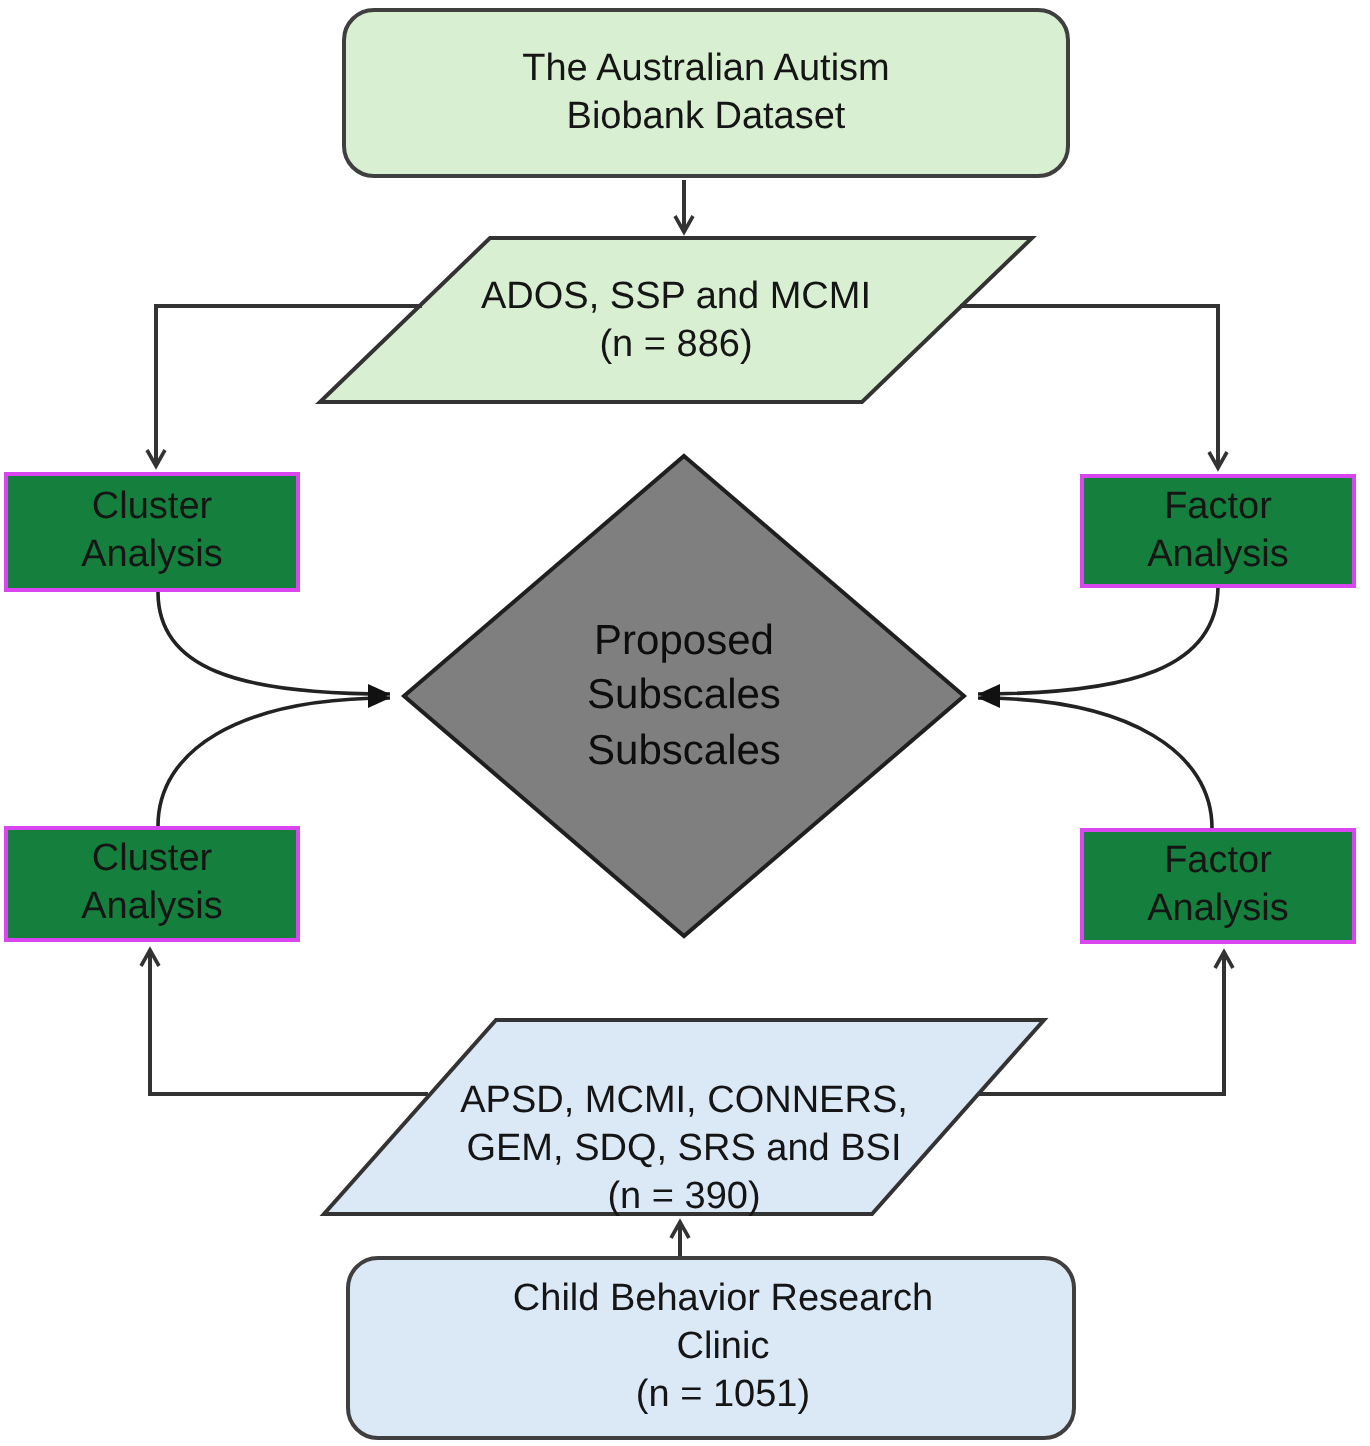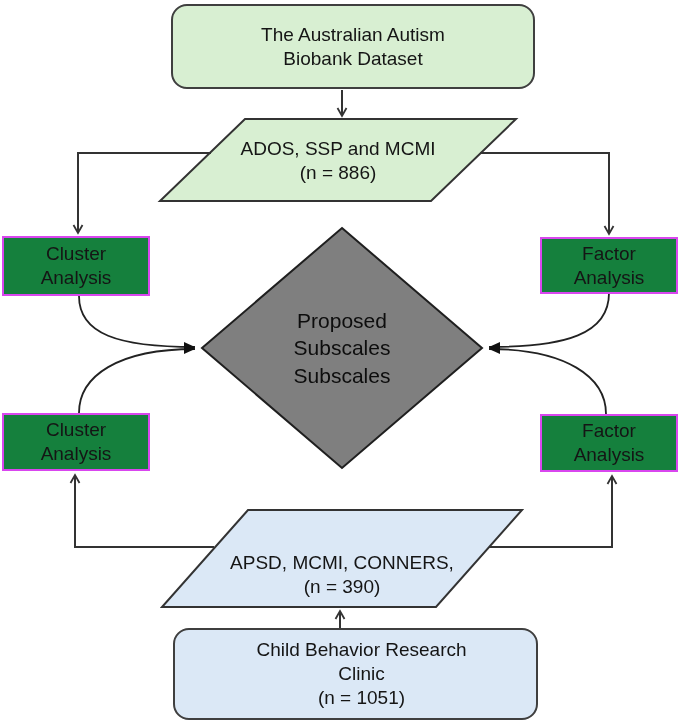--- a/index.html
+++ b/index.html
@@ -101,20 +101,21 @@
     <div>Analysis</div>
   </div>
 
   <div class="node process" style="left:540px; top:414px; width:138px; height:58px;">
     <div>Factor</div>
     <div>Analysis</div>
   </div>
 
   <div class="node overlay-label" style="left:192px; top:512px; width:300px; height:92px;margin-top:17px;">
     <div>APSD, MCMI, CONNERS,</div>
+    <div>GEM, SDQ, SRS and BSI</div>
     <div>(n = 390)</div>
   </div>
 
   <div class="node terminal blue" style="left:161px; top:628px; width:365px; height:92px;padding-left:12px;">
     <div>Child Behavior Research</div>
     <div>Clinic</div>
     <div>(n = 1051)</div>
   </div>
 
 </div>

